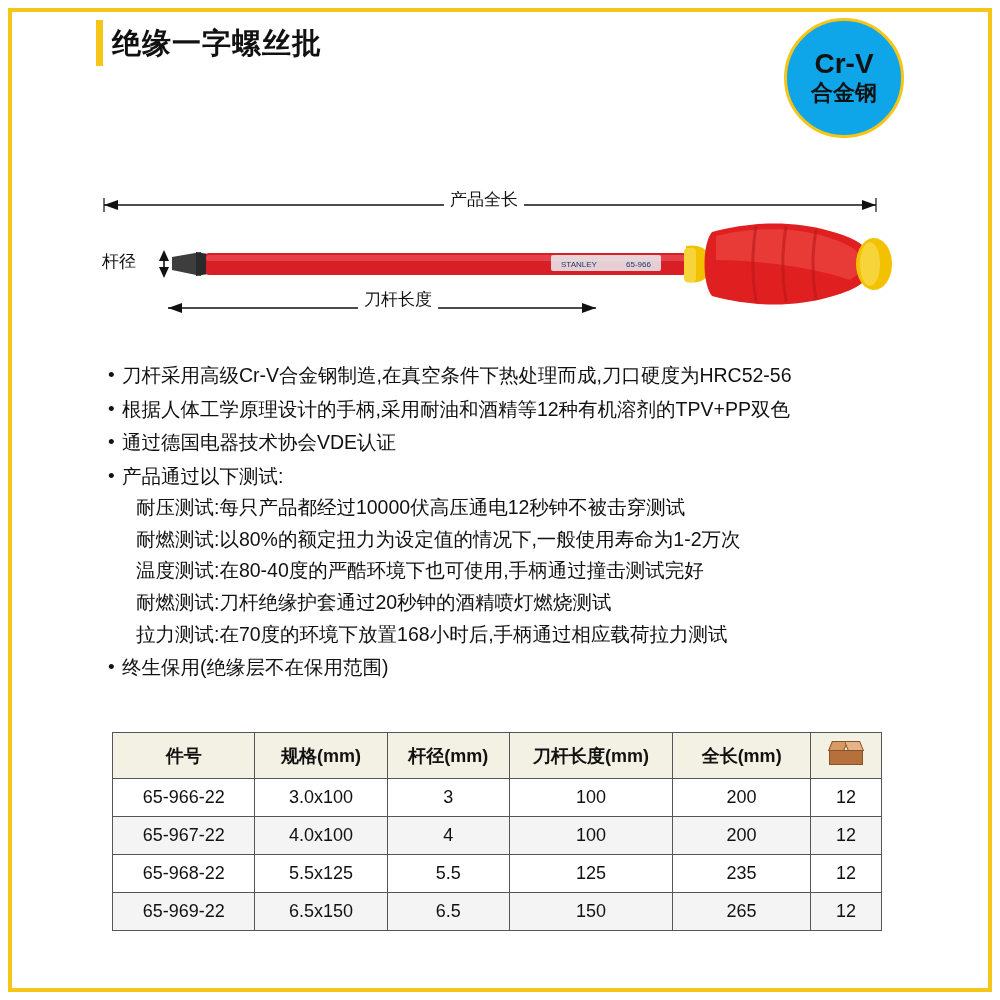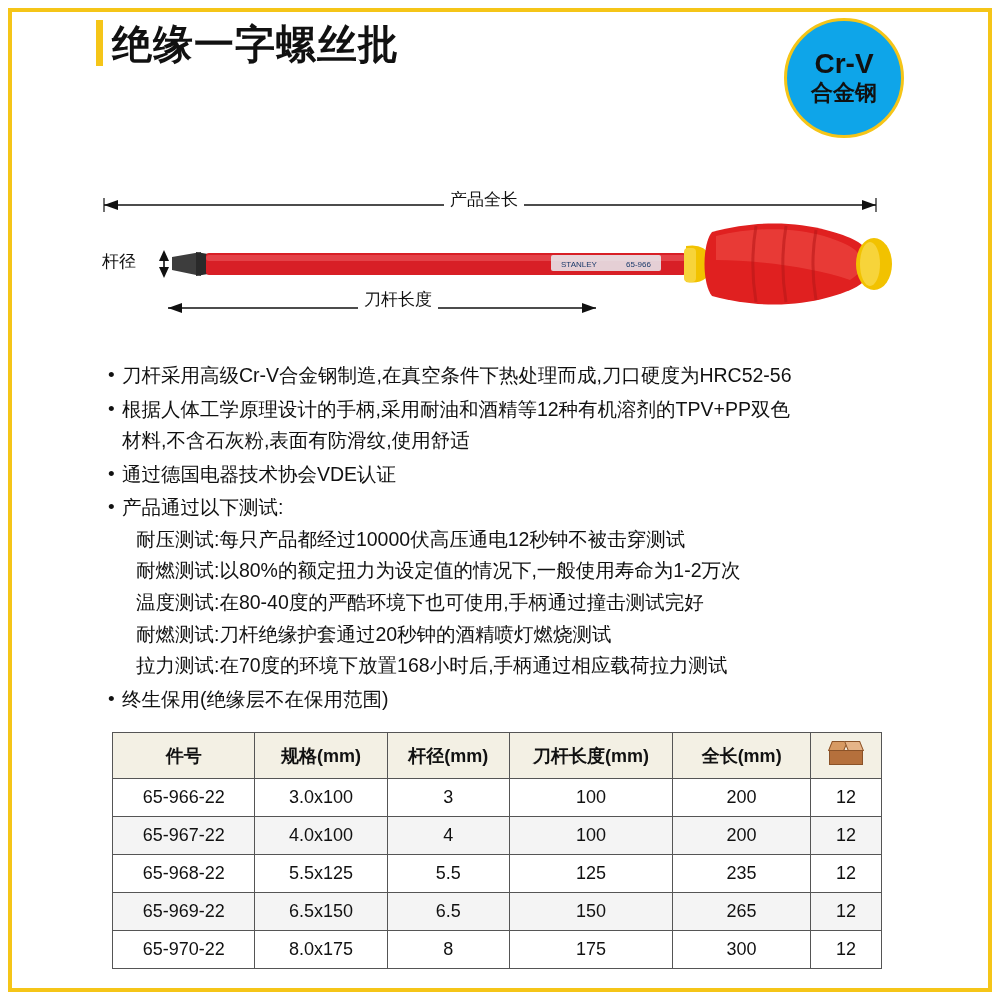--- a/index.html
+++ b/index.html
@@ -30,21 +30,21 @@
     width: 520px; height: 44px;
     display: flex; align-items: center;
   }
   #title-accent {
     position: absolute;
     left: 96px; top: 20px;
     width: 7px; height: 46px;
     background: #f5c518;
   }
   #title-text {
-    font-size: 40px;
+    font-size: 29px;
     font-weight: bold;
     letter-spacing: 1px;
     color: #111;
     padding-left: 16px;
   }
 
   
   #crv-badge {
     position: absolute;
     right: 96px; top: 18px;
@@ -222,21 +222,20 @@
     <div class="bullet-dot">•</div>
     <div class="bullet-text">
       <div>刀杆采用高级Cr-V合金钢制造,在真空条件下热处理而成,刀口硬度为HRC52-56</div>
     </div>
   </div>
 
   <div class="bullet-row">
     <div class="bullet-dot">•</div>
     <div class="bullet-text">
       <div>根据人体工学原理设计的手柄,采用耐油和酒精等12种有机溶剂的TPV+PP双色</div>
-      <div>材料,不含石灰粉,表面有防滑纹,使用舒适</div>
     </div>
   </div>
 
   <div class="bullet-row">
     <div class="bullet-dot">•</div>
     <div class="bullet-text">
       <div>通过德国电器技术协会VDE认证</div>
     </div>
   </div>
 
@@ -302,22 +301,14 @@
       <td>12</td>
     </tr>
     <tr>
       <td>65-969-22</td>
       <td>6.5x150</td>
       <td>6.5</td>
       <td>150</td>
       <td>265</td>
       <td>12</td>
     </tr>
-    <tr>
-      <td>65-970-22</td>
-      <td>8.0x175</td>
-      <td>8</td>
-      <td>175</td>
-      <td>300</td>
-      <td>12</td>
-    </tr>
   </tbody>
 </table>
 
 </body></html>

